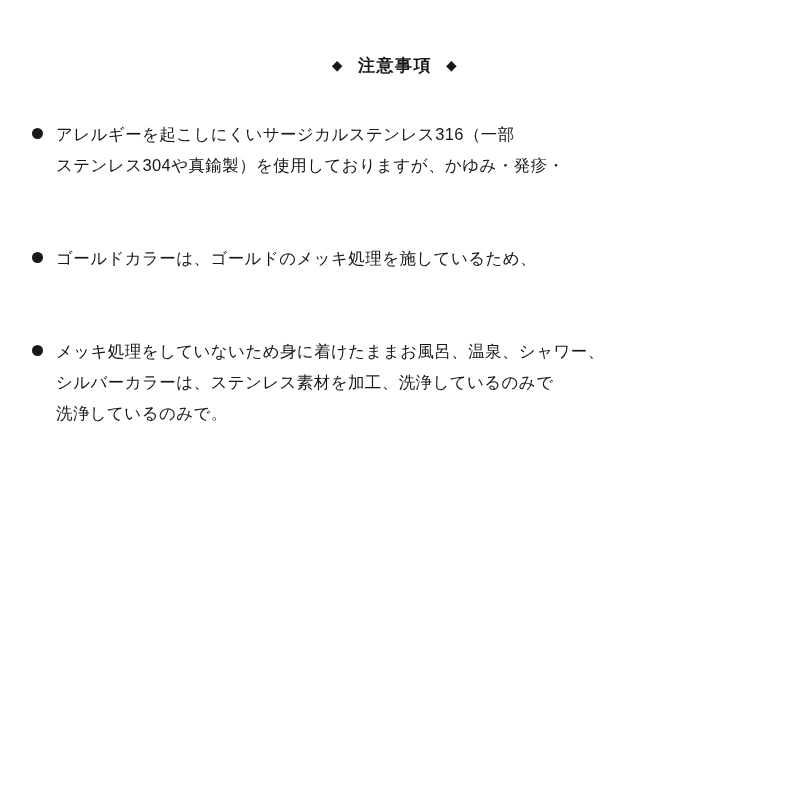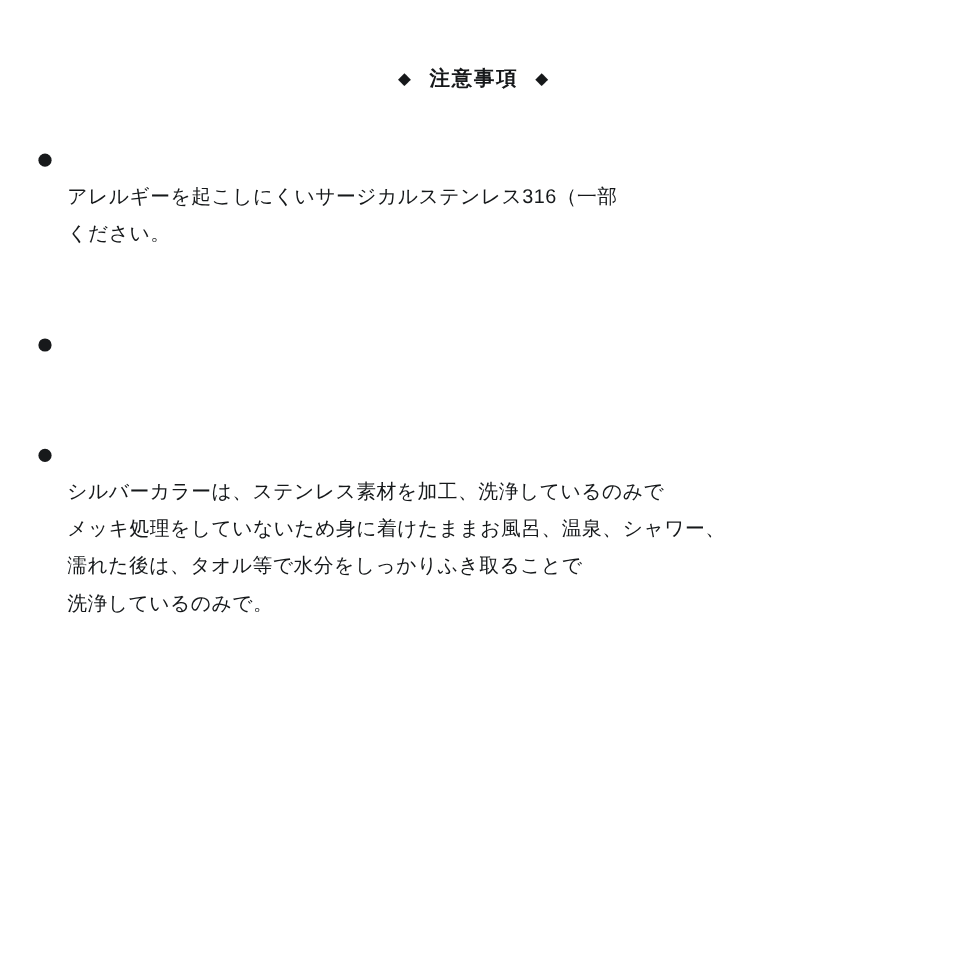--- a/index.html
+++ b/index.html
@@ -55,21 +55,20 @@
   .bullet {
     flex: 0 0 auto;
     width: 11px;
     height: 11px;
     border-radius: 50%;
     background: #17191b;
     margin: 9px 13px 0 2px;
   }
   .note-body {
     flex: 1 1 auto;
-    margin-top: 30px;
   }
   .line {
     font-size: 16.5px;
     line-height: 31px;
     letter-spacing: 0.4px;
     white-space: pre;
     color: #15181a;
   }
 </style>
 </head>
@@ -82,34 +81,34 @@
     <span>注意事項</span>
     <span class="diamond">◆</span>
   </div>
 
   <ul class="notes">
 
     <li class="note gap-large">
       <span class="bullet" style="background: rgb(23, 25, 27);"></span>
       <div class="note-body">
         <div class="line">アレルギーを起こしにくいサージカルステンレス316（一部</div>
-        <div class="line">ください。</div>
+        <div class="line">ステンレス304や真鍮製）を使用しておりますが、かゆみ・発疹・</div>
       </div>
     </li>
 
     <li class="note gap-large">
       <span class="bullet" style="background: rgb(23, 25, 27);"></span>
       <div class="note-body">
+        <div class="line">ゴールドカラーは、ゴールドのメッキ処理を施しているため、</div>
       </div>
     </li>
 
     <li class="note">
       <span class="bullet" style="background: rgb(23, 25, 27);"></span>
       <div class="note-body">
+        <div class="line">メッキ処理をしていないため身に着けたままお風呂、温泉、シャワー、</div>
         <div class="line">シルバーカラーは、ステンレス素材を加工、洗浄しているのみで</div>
-        <div class="line">メッキ処理をしていないため身に着けたままお風呂、温泉、シャワー、</div>
-        <div class="line">濡れた後は、タオル等で水分をしっかりふき取ることで</div>
         <div class="line">洗浄しているのみで。</div>
       </div>
     </li>
 
   </ul>
 </div>
 
 </body></html>

